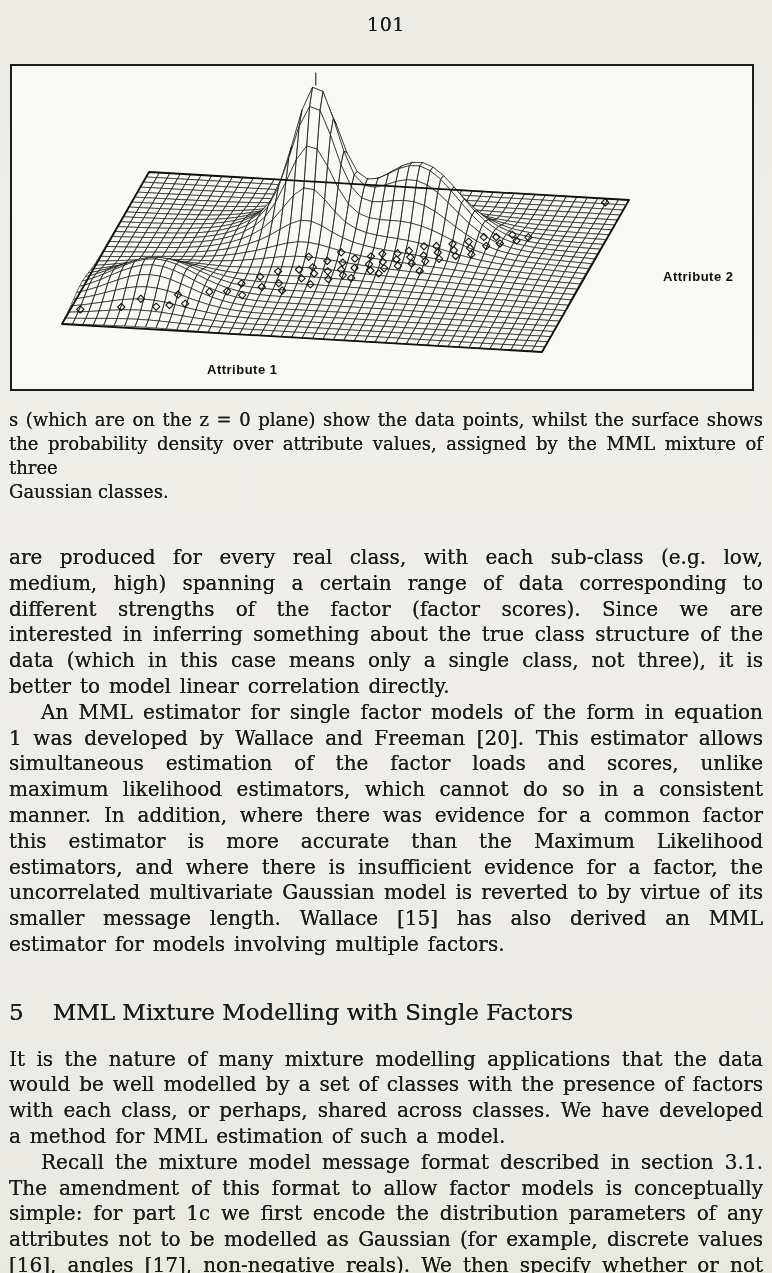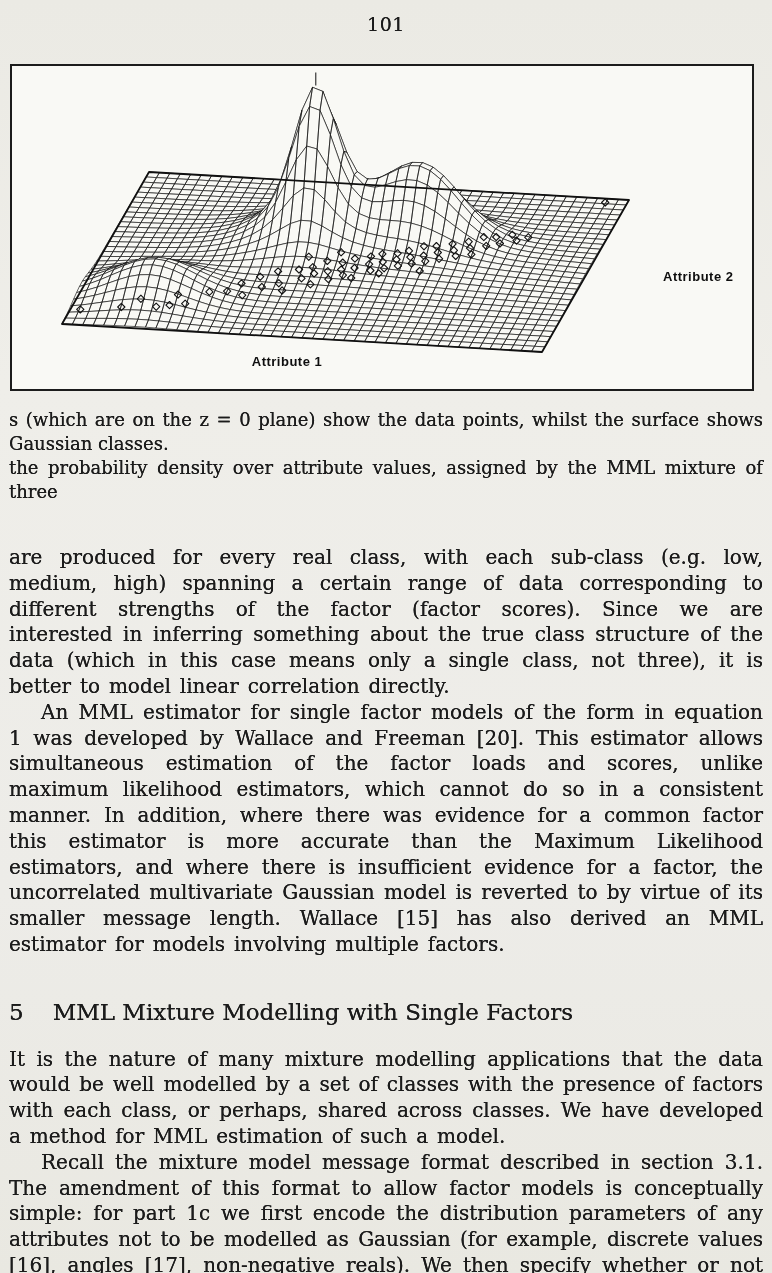--- a/index.html
+++ b/index.html
@@ -19,21 +19,21 @@
     position:absolute; left:10px; top:64px; width:744px; height:327px;
     box-sizing:border-box; border:2px solid #1c1c1c;
     background:#f9f9f5;
   }
   .figure-box svg { position:absolute; left:0; top:0; }
   .axis-label {
     position:absolute;
     font-family:"Liberation Sans","DejaVu Sans",sans-serif;
     font-weight:700; font-size:13px; color:#0e0e0e; letter-spacing:.5px;
   }
-  .axis-label.x { left:195px; top:288px; width:160px; text-align:center; }
+  .axis-label.x { left:195px; top:296px; width:160px; }
   .axis-label.y { left:651px; top:203px; }
   .caption {
     position:absolute; left:9px; top:408px; width:754px;
     font-size:18px; line-height:24px;
     text-shadow:0 0 .4px #1b1b1b;
   }
   .cap-line { white-space:normal; }
   .cap-line.jl { text-align:justify; text-align-last:justify; }
   .b { font-weight:bold; }
   .bodytext {
@@ -90,22 +90,22 @@
       <path d="M50 258L530 286L617 134L137 106Z" fill="none" stroke="#101010" stroke-width="1.8" stroke-linejoin="round"></path>
       <path d="M303.8 19.5L303.8 6.5" fill="none" stroke="#101010" stroke-width="1" stroke-linejoin="round"></path>
       <path d="M68.3 239.8L71.9 243.4L68.3 247L64.7 243.4ZM109.3 237.4L112.9 241L109.3 244.6L105.7 241ZM128.9 229.2L132.5 232.8L128.9 236.4L125.3 232.8ZM144.2 237.1L147.8 240.7L144.2 244.3L140.6 240.7ZM157.5 235.5L161.1 239.1L157.5 242.7L153.9 239.1ZM166 225L169.6 228.6L166 232.2L162.4 228.6ZM173.2 234.1L176.8 237.7L173.2 241.3L169.6 237.7ZM197.4 222.2L201 225.8L197.4 229.4L193.8 225.8ZM215.1 221.6L218.7 225.2L215.1 228.8L211.5 225.2ZM229.5 213.8L233.1 217.4L229.5 221L225.9 217.4ZM230.2 225.6L233.8 229.2L230.2 232.8L226.6 229.2ZM248.2 207.1L251.8 210.7L248.2 214.3L244.6 210.7ZM249.8 217.4L253.4 221L249.8 224.6L246.2 221ZM266.1 201.8L269.7 205.4L266.1 209L262.5 205.4ZM266.8 213.6L270.4 217.2L266.8 220.8L263.2 217.2ZM270.1 220.9L273.7 224.5L270.1 228.1L266.5 224.5ZM287 199.9L290.6 203.5L287 207.1L283.4 203.5ZM296.8 187.1L300.4 190.7L296.8 194.3L293.2 190.7ZM289.5 208.7L293.1 212.3L289.5 215.9L285.9 212.3ZM300.8 197.6L304.4 201.2L300.8 204.8L297.2 201.2ZM302.1 203.9L305.7 207.5L302.1 211.1L298.5 207.5ZM298.4 214.7L302 218.3L298.4 221.9L294.8 218.3ZM315.3 191.3L318.9 194.9L315.3 198.5L311.7 194.9ZM315.8 201.6L319.4 205.2L315.8 208.8L312.2 205.2ZM329.1 182.7L332.7 186.3L329.1 189.9L325.5 186.3ZM316.3 209.5L319.9 213.1L316.3 216.7L312.7 213.1ZM330.7 193L334.3 196.6L330.7 200.2L327.1 196.6ZM329.2 200L332.8 203.6L329.2 207.2L325.5 203.6ZM330.9 205.6L334.5 209.2L330.9 212.8L327.3 209.2ZM342.9 189L346.5 192.6L342.9 196.2L339.3 192.6ZM342.5 198.4L346.1 202L342.5 205.6L338.9 202ZM339.2 208.4L342.8 212L339.2 215.6L335.6 212ZM359 186.8L362.6 190.4L359 194L355.4 190.4ZM357.1 194.6L360.7 198.2L357.1 201.8L353.5 198.2ZM358.4 200.9L362 204.5L358.4 208.1L354.8 204.5ZM370.4 184.3L374 187.9L370.4 191.5L366.8 187.9ZM370.8 192.2L374.4 195.8L370.8 199.4L367.2 195.8ZM366.7 203.8L370.3 207.4L366.7 211L363.1 207.4ZM372.1 198.6L375.7 202.2L372.1 205.8L368.5 202.2ZM385.6 183.7L389.2 187.3L385.6 190.9L382 187.3ZM384.5 189.9L388.1 193.5L384.5 197.1L380.9 193.5ZM385.9 196.2L389.5 199.8L385.9 203.4L382.3 199.8ZM397 181.2L400.6 184.8L397 188.4L393.4 184.8ZM398.3 187.5L401.9 191.1L398.3 194.7L394.7 191.1ZM399.6 193.9L403.2 197.5L399.6 201.1L396 197.5ZM412 176.6L415.6 180.2L412 183.8L408.4 180.2ZM411.6 186L415.2 189.6L411.6 193.2L408 189.6ZM407.7 201.4L411.3 205L407.7 208.6L404.1 205ZM413.3 191.6L416.9 195.2L413.3 198.8L409.7 195.2ZM424.4 176.5L428 180.1L424.4 183.7L420.8 180.1ZM425.8 182.9L429.4 186.5L425.8 190.1L422.2 186.5ZM427.1 189.2L430.7 192.8L427.1 196.4L423.5 192.8ZM440.6 174.3L444.2 177.9L440.6 181.5L437 177.9ZM441.9 180.7L445.5 184.3L441.9 187.9L438.3 184.3ZM443.7 186.3L447.3 189.9L443.7 193.5L440.1 189.9ZM456.7 172.1L460.3 175.7L456.7 179.3L453.1 175.7ZM458 178.5L461.6 182.1L458 185.7L454.4 182.1ZM459.4 184.8L463 188.4L459.4 192L455.8 188.4ZM471.8 167.5L475.4 171.1L471.8 174.7L468.2 171.1ZM474.2 176.3L477.8 179.9L474.2 183.5L470.6 179.9ZM484.2 167.4L487.8 171L484.2 174.6L480.6 171ZM487.9 173.9L491.5 177.5L487.9 181.1L484.3 177.5ZM500.3 165.2L503.9 168.8L500.3 172.4L496.7 168.8ZM504.5 171L508.1 174.6L504.5 178.2L500.9 174.6ZM516.3 167.7L519.9 171.3L516.3 174.9L512.7 171.3ZM593.2 132.9L596.8 136.5L593.2 140.1L589.6 136.5Z" fill="none" stroke="#101010" stroke-width="1.1" stroke-linejoin="round"></path>
     </svg>
   <div class="axis-label x">Attribute 1</div>
   <div class="axis-label y">Attribute 2</div>
 </div>
 
 <div class="caption">
   <div class="cap-line jl">s (which are on the z = 0 plane) show the data points, whilst the surface shows</div>
+  <div class="cap-line jl">the probability density over attribute values, assigned by the MML mixture of three</div>
   <div class="cap-line">Gaussian classes.</div>
-  <div class="cap-line jl">the probability density over attribute values, assigned by the MML mixture of three</div>
 </div>
 
 <div class="bodytext">
   <p>are produced for every real class, with each sub-class (e.g. low, medium, high) spanning a certain range of data corresponding to different strengths of the factor (factor scores). Since we are interested in inferring something about the true class structure of the data (which in this case means only a single class, not three), it is better to model linear correlation directly.</p>
   <p class="ind">An MML estimator for single factor models of the form in equation 1 was developed by Wallace and Freeman [20]. This estimator allows simultaneous estimation of the factor loads and scores, unlike maximum likelihood estimators, which cannot do so in a consistent manner. In addition, where there was evidence for a common factor this estimator is more accurate than the Maximum Likelihood estimators, and where there is insufficient evidence for a factor, the uncorrelated multivariate Gaussian model is reverted to by virtue of its smaller message length. Wallace [15] has also derived an MML estimator for models involving multiple factors.</p>
   <h2 class="section"><span>5</span><span class="ht">MML Mixture Modelling with Single Factors</span></h2>
   <p>It is the nature of many mixture modelling applications that the data would be well modelled by a set of classes with the presence of factors with each class, or perhaps, shared across classes. We have developed a method for MML estimation of such a model.</p>
   <p class="ind">Recall the mixture model message format described in section 3.1. The amendment of this format to allow factor models is conceptually simple: for part 1c we first encode the distribution parameters of any attributes not to be modelled as Gaussian (for example, discrete values [16], angles [17], non-negative reals). We then specify whether or not the remaining attributes are modelled with a factor. If the two choices are equally likely a priori, this specification is of</p>
 </div>
 

